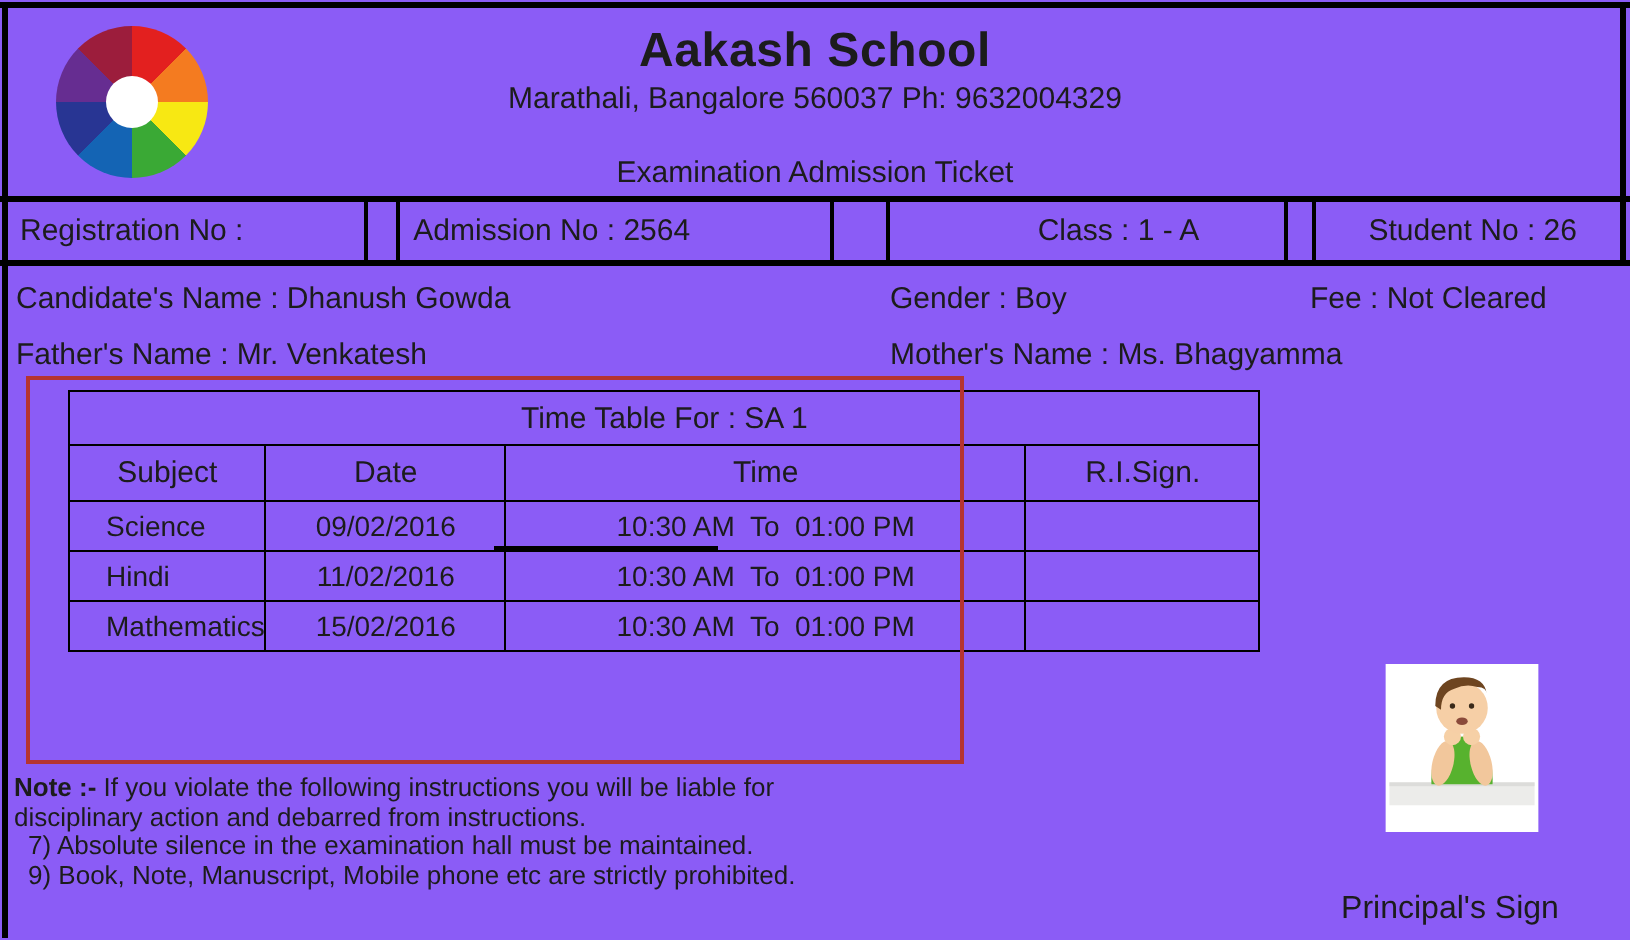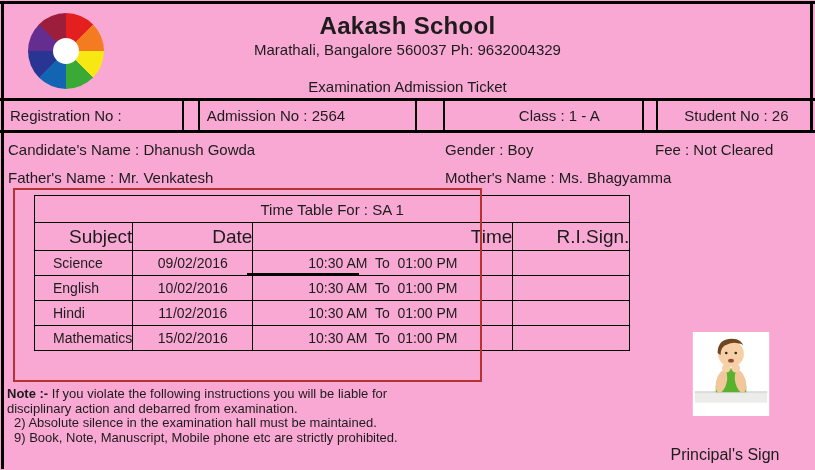--- a/index.html
+++ b/index.html
@@ -1,18 +1,18 @@
 <!DOCTYPE html>
 <html><head>
 <meta charset="utf-8">
 <style>
   * { margin:0; padding:0; box-sizing:border-box; }
   html,body { background:#ffffff; }
   .page {
-    position:relative; width:815px; height:470px; background:#f9a8d4;
+    position:relative; width:815px; height:470px; background:#8b5cf6;
     font-family:"Liberation Sans","DejaVu Sans",sans-serif; color:#1c1c1c; overflow:hidden;
   }
   
   .b-top    { position:absolute; left:0;   top:1px;  width:815px; height:3px;  background:#000; }
   .b-left   { position:absolute; left:1px; top:1px;  width:3px;  height:468px; background:#000; }
   .b-right  { position:absolute; left:810px; top:1px; width:3px; height:132px; background:#000; }
 
   
   .logo { position:absolute; left:28px; top:13px; width:76px; height:76px; border-radius:50%;
     background:conic-gradient(from 0deg,
@@ -35,21 +35,21 @@
   .rc3 { width:208px; margin-left:26px; border-left:2px solid #000; border-right:2px solid #000; justify-content:center;padding-left:32px; }
   .rc4 { width:166px; margin-left:12px; border-left:2px solid #000; justify-content:center; }
 
   
   .info { position:absolute; font-size:15px; white-space:nowrap; }
 
   
   .timetable { position:absolute; left:34px; top:195px; border-collapse:collapse; table-layout:fixed; }
   .timetable td { border:1.5px solid #000; font-size:14px; overflow:hidden; }
   .tt-title-row td { height:27px; text-align:center; font-size:15px; }
-  .tt-head-row td  { height:28px; text-align:right; font-size:19px; }
+  .tt-head-row td  { height:28px; text-align:center; font-size:15px; }
   .tt-row td       { height:25px; }
   .c-sub  { padding-left:18px; }
   .c-date { text-align:center;margin-left:40px; }
   .c-time { text-align:center; white-space:pre; }
 
   .row1-underline { position:absolute; left:247px; top:273px; width:112px; height:3px; background:#000; z-index:4; }
   .annotation-rect { position:absolute; left:13px; top:188px; width:469px; height:194px;
     border:2px solid #b53431; z-index:5; pointer-events:none; }
 
   
@@ -107,46 +107,40 @@
         <td>Time</td>
         <td>R.I.Sign.</td>
       </tr>
       <tr class="tt-row">
         <td class="c-sub">Science</td>
         <td class="c-date">09/02/2016</td>
         <td class="c-time">10:30 AM  To  01:00 PM</td>
         <td class="c-sign"></td>
       </tr>
       <tr class="tt-row">
-        <td class="c-sub">English</td>
-        <td class="c-date">10/02/2016</td>
-        <td class="c-time">10:30 AM  To  01:00 PM</td>
-        <td class="c-sign"></td>
-      </tr>
-      <tr class="tt-row">
         <td class="c-sub">Hindi</td>
         <td class="c-date">11/02/2016</td>
         <td class="c-time">10:30 AM  To  01:00 PM</td>
         <td class="c-sign"></td>
       </tr>
       <tr class="tt-row">
         <td class="c-sub">Mathematics</td>
         <td class="c-date">15/02/2016</td>
         <td class="c-time">10:30 AM  To  01:00 PM</td>
         <td class="c-sign"></td>
       </tr>
     </tbody>
   </table>
   <div class="row1-underline"></div>
   <div class="annotation-rect"></div>
 
   <div class="note">
     <div><b>Note :-</b><span> If you violate the following instructions you will be liable for</span></div>
-    <div>disciplinary action and debarred from examination.</div>
-    <div class="indent">2)  Absolute silence in the examination hall must be maintained.</div>
+    <div>disciplinary action and debarred from instructions.</div>
+    <div class="indent">7)  Absolute silence in the examination hall must be maintained.</div>
     <div class="indent">9)  Book, Note, Manuscript, Mobile phone etc are strictly prohibited.</div>
   </div>
 
   <svg class="student-photo" viewBox="0 0 80 88" xmlns="http://www.w3.org/2000/svg">
     <rect x="0" y="0" width="80" height="88" fill="#ffffff"></rect>
     <rect x="2" y="62" width="76" height="12" fill="#ececea"></rect>
     <rect x="2" y="62" width="76" height="2" fill="#dcdcda"></rect>
     <path d="M24,63 Q23,40 40,38 Q57,40 56,63 Z" fill="#57b22e"></path>
     <ellipse cx="30" cy="52" rx="5.5" ry="12" fill="#f2c79c" transform="rotate(14 30 52)"></ellipse>
     <ellipse cx="50" cy="52" rx="5.5" ry="12" fill="#f2c79c" transform="rotate(-14 50 52)"></ellipse>

